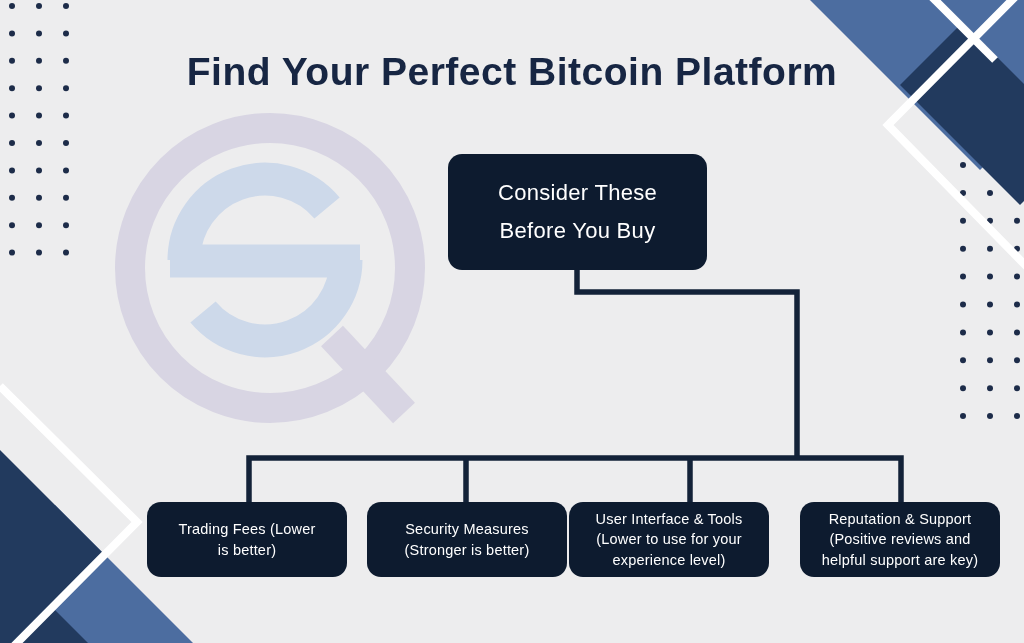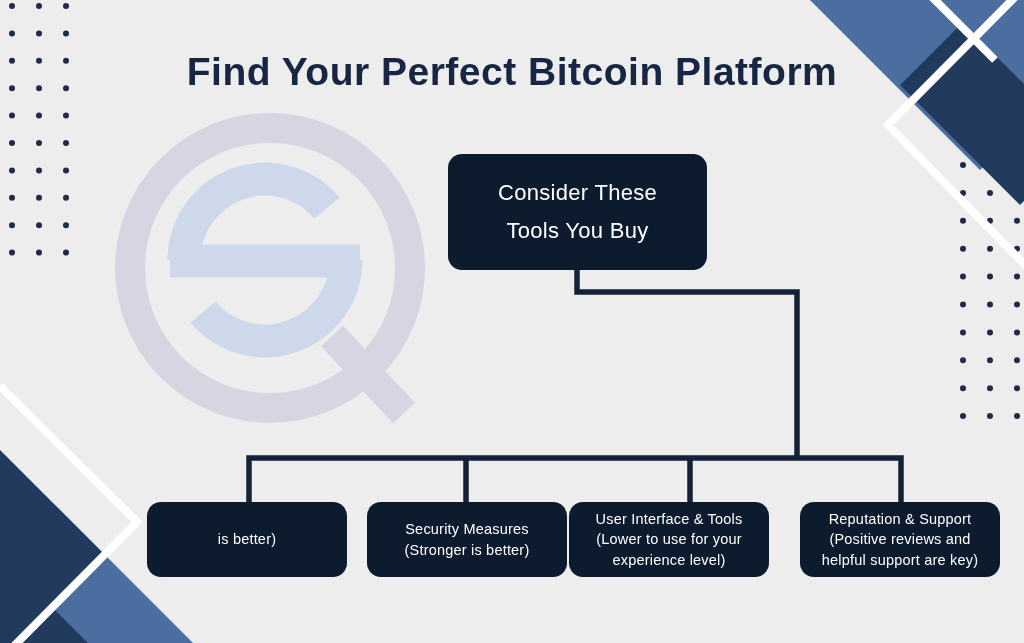--- a/index.html
+++ b/index.html
@@ -150,24 +150,25 @@
       <path d="M577 268 L577 292 L797 292 L797 458"></path>
       <path d="M249 503 L249 458 L901 458 L901 503"></path>
       <path d="M466 458 V503 M690 458 V503"></path>
     </g>
   </svg>
 
   <h1 class="page-title">Find Your Perfect Bitcoin Platform</h1>
 
   <div class="node root">
     <div>Consider These</div>
-    <div>Tools You Buy</div>
+    <div>Before You Buy</div>
   </div>
 
   <div class="node child c0">
+    <div>Trading Fees (Lower</div>
     <div>is better)</div>
   </div>
 
   <div class="node child c1">
     <div>Security Measures</div>
     <div>(Stronger is better)</div>
   </div>
 
   <div class="node child c2">
     <div>User Interface &amp; Tools</div>

